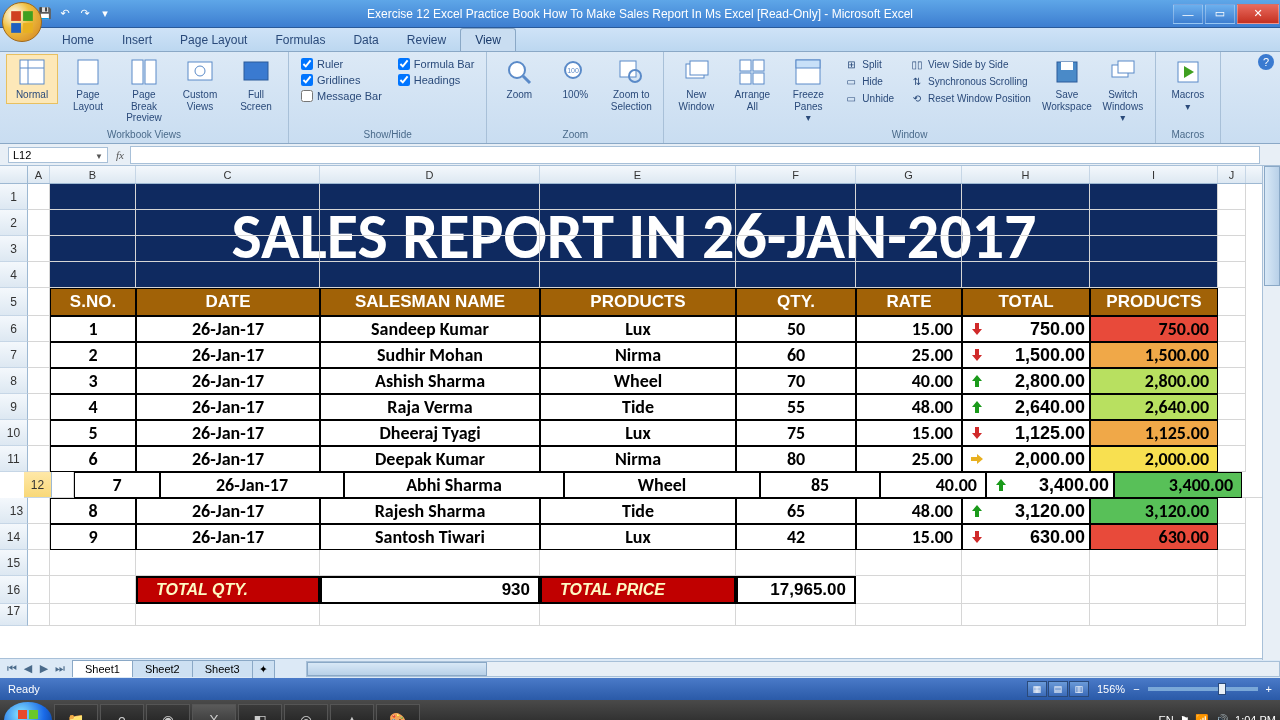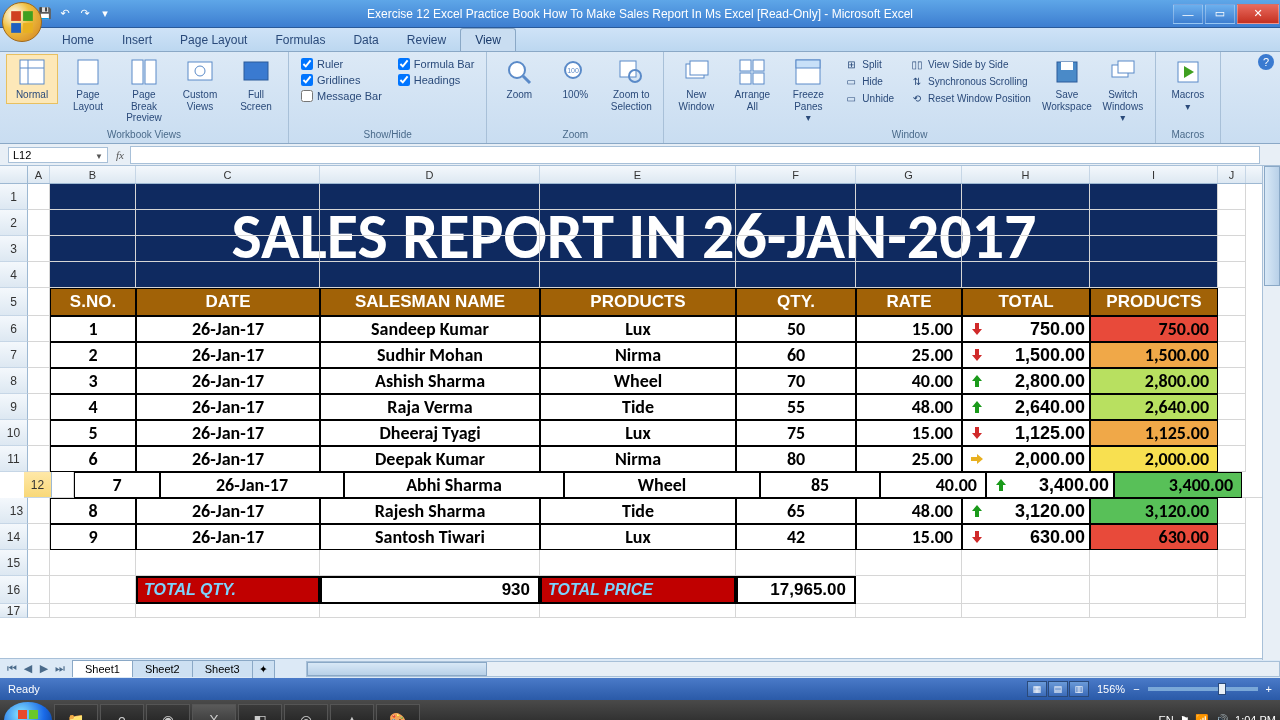--- a/index.html
+++ b/index.html
@@ -62,21 +62,21 @@
 .tc { border: 1px solid #000; font-weight: 700; font-size: 18px; justify-content: center; font-family: Calibri, Arial, sans-serif; }
 .tc.num { justify-content: flex-end; padding-right: 8px; }
 .iconcell { width: 20px; display: inline-flex; justify-content: center; }
 .avg-red { background: #e84a3a; }
 .avg-orange { background: #f0a848; }
 .avg-lime { background: #b8e060; }
 .avg-yellow { background: #f8e050; }
 .avg-green { background: #58c058; }
 
 
-.tot-lbl { background: #c00000; color: #7dd3fc; font-weight: 700; font-style: italic; border: 2px solid #000; justify-content: flex-start; padding-left:6px; font-size:16px; }
+.tot-lbl { background: #c00000; color: #fef9c3; font-weight: 700; font-style: italic; border: 2px solid #000; justify-content: flex-start; padding-left:18px; font-size:16px; }
 .tot-val { border: 2px solid #000; font-weight: 700; justify-content: flex-end; padding-right:8px; font-size:17px; }
 
 
 .wA { width: 22px; }
 .wB { width: 86px; }
 .wC { width: 184px; }
 .wD { width: 220px; }
 .wE { width: 196px; }
 .wF { width: 120px; }
 .wG { width: 106px; }
@@ -650,21 +650,21 @@
         <div class="cell wB "></div>
         <div class="cell wC tot-lbl">TOTAL QTY.</div>
         <div class="cell wD tot-val">930</div>
         <div class="cell wE tot-lbl">TOTAL PRICE</div>
         <div class="cell wF tot-val">17,965.00</div>
         <div class="cell wG "></div>
         <div class="cell wH "></div>
         <div class="cell wI "></div>
         <div class="cell wJ "></div>
       </div>
-      <div class="row" style="height: 14px;">
+      <div class="row" style="height: 22px;">
         <div class="rowhdr" style="line-height: 14px;">17</div>
         <div class="cell wA "></div>
         <div class="cell wB "></div>
         <div class="cell wC "></div>
         <div class="cell wD "></div>
         <div class="cell wE "></div>
         <div class="cell wF "></div>
         <div class="cell wG "></div>
         <div class="cell wH "></div>
         <div class="cell wI "></div>

